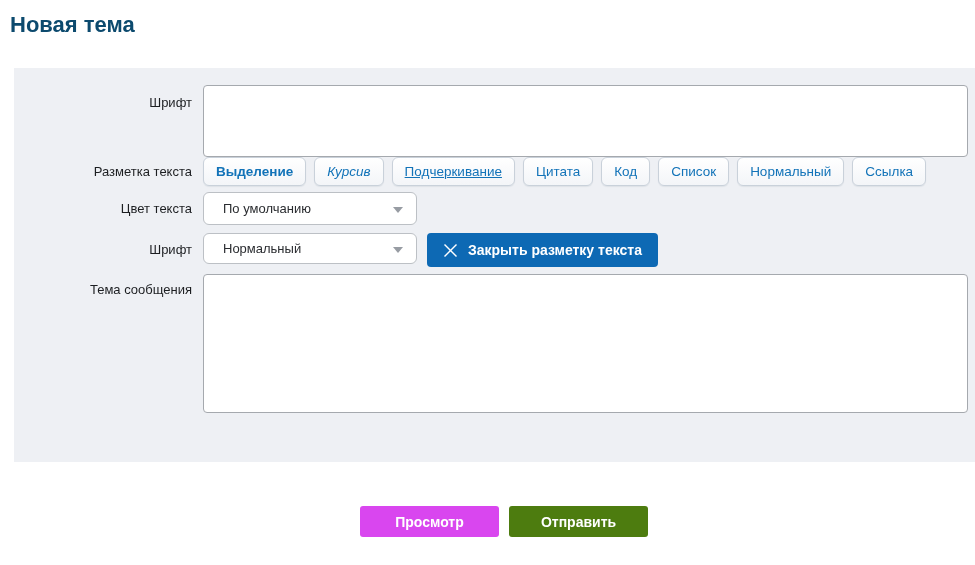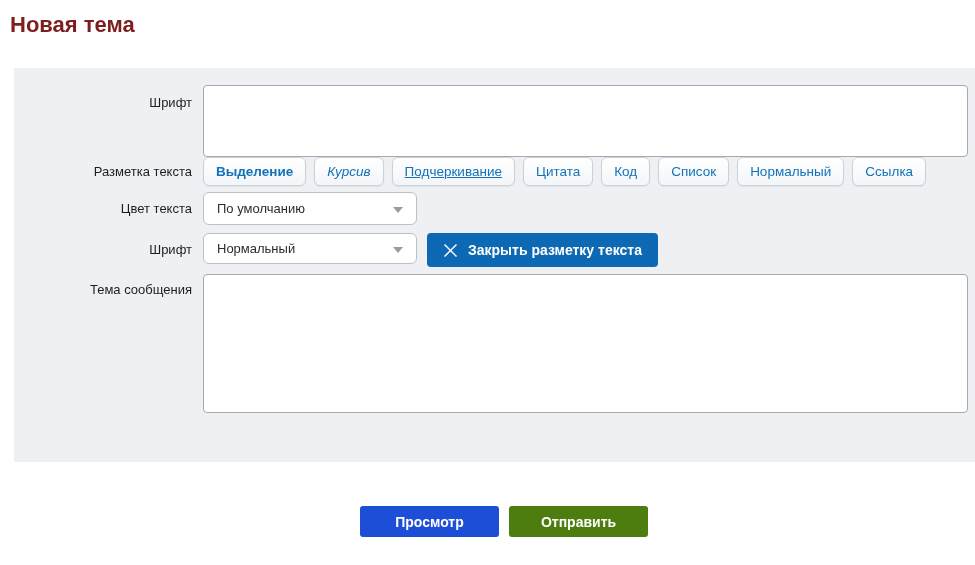--- a/index.html
+++ b/index.html
@@ -8,21 +8,21 @@
     width: 975px; height: 565px;
     background: #ffffff;
     font-family: "Liberation Sans", sans-serif;
     color: #1c1e21;
     overflow: hidden;
   }
   .page-title {
     margin: 13px 0 0 10px;
     font-size: 22px;
     font-weight: bold;
-    color: #7f1d1d;
+    color: #0c4a6e;
     line-height: 24px;
   }
   .panel {
     margin: 31px 0 0 14px;
     background: #eef0f4;
     padding: 17px 7px 49px 0;
   }
   .form-row { display: flex; align-items: flex-start; }
   .form-label {
     width: 189px;
@@ -66,21 +66,21 @@
   .select-row { margin-top: 6px; }
   .select-row .form-label, .font-row .form-label { line-height: 33px; }
   .fake-select {
     width: 214px;
     height: 33px;
     background: #fff;
     border: 1px solid #bcc0c5;
     border-radius: 6px;
     display: flex;
     align-items: center;
-    padding-left: 13px;
+    padding-left: 19px;
     position: relative;
     font-size: 13px;
     color: #2a2c30;
     cursor: pointer;
   }
   .chevron-down {
     position: absolute;
     right: 13px;
     top: 50%;
     margin-top: -2px;
@@ -134,21 +134,21 @@
     width: 139px;
     height: 31px;
     border: none;
     border-radius: 3px;
     color: #fff;
     font-family: "Liberation Sans", sans-serif;
     font-size: 14px;
     font-weight: bold;
     cursor: pointer;
   }
-  .preview-btn { background: #1d4ed8; }
+  .preview-btn { background: #d946ef; }
   .submit-btn { background: #4d7c0f; }
 </style>
 </head>
 <body>
 
 <h1 class="page-title">Новая тема</h1>
 
 <div class="panel">
 
   <div class="form-row topic-row">

